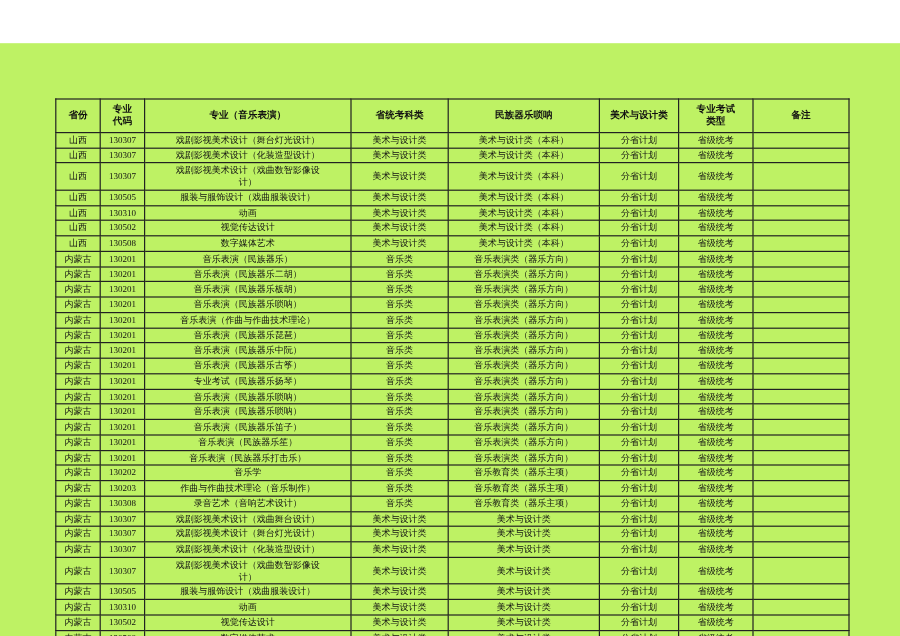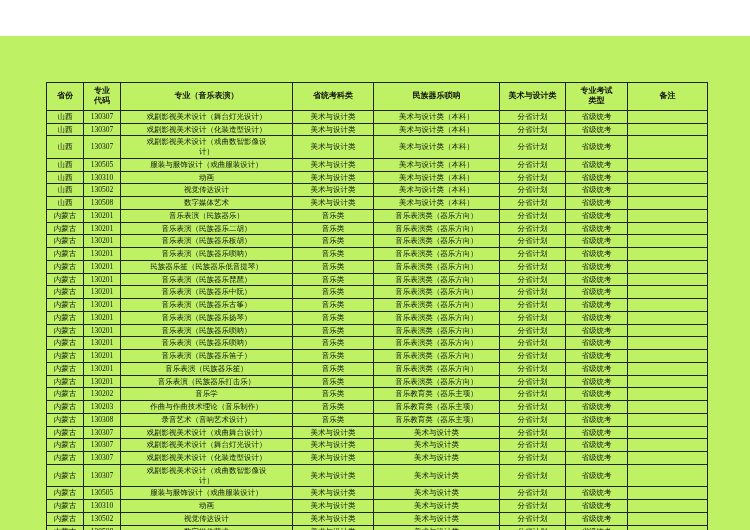--- a/index.html
+++ b/index.html
@@ -198,21 +198,21 @@
           <td>音乐表演（民族器乐唢呐）</td>
           <td>音乐类</td>
           <td>音乐表演类（器乐方向）</td>
           <td>分省计划</td>
           <td>省级统考</td>
           <td></td>
         </tr>
         <tr>
           <td>内蒙古</td>
           <td>130201</td>
-          <td>民族器乐笙（民族器乐低音提琴）</td>
+          <td>音乐表演（作曲与作曲技术理论）</td>
           <td>音乐类</td>
           <td>音乐表演类（器乐方向）</td>
           <td>分省计划</td>
           <td>省级统考</td>
           <td></td>
         </tr>
         <tr>
           <td>内蒙古</td>
           <td>130201</td>
           <td>音乐表演（民族器乐琵琶）</td>
@@ -238,21 +238,21 @@
           <td>音乐表演（民族器乐古筝）</td>
           <td>音乐类</td>
           <td>音乐表演类（器乐方向）</td>
           <td>分省计划</td>
           <td>省级统考</td>
           <td></td>
         </tr>
         <tr>
           <td>内蒙古</td>
           <td>130201</td>
-          <td>音乐表演（民族器乐扬琴）</td>
+          <td>专业考试（民族器乐扬琴）</td>
           <td>音乐类</td>
           <td>音乐表演类（器乐方向）</td>
           <td>分省计划</td>
           <td>省级统考</td>
           <td></td>
         </tr>
         <tr>
           <td>内蒙古</td>
           <td>130201</td>
           <td>音乐表演（民族器乐唢呐）</td>

